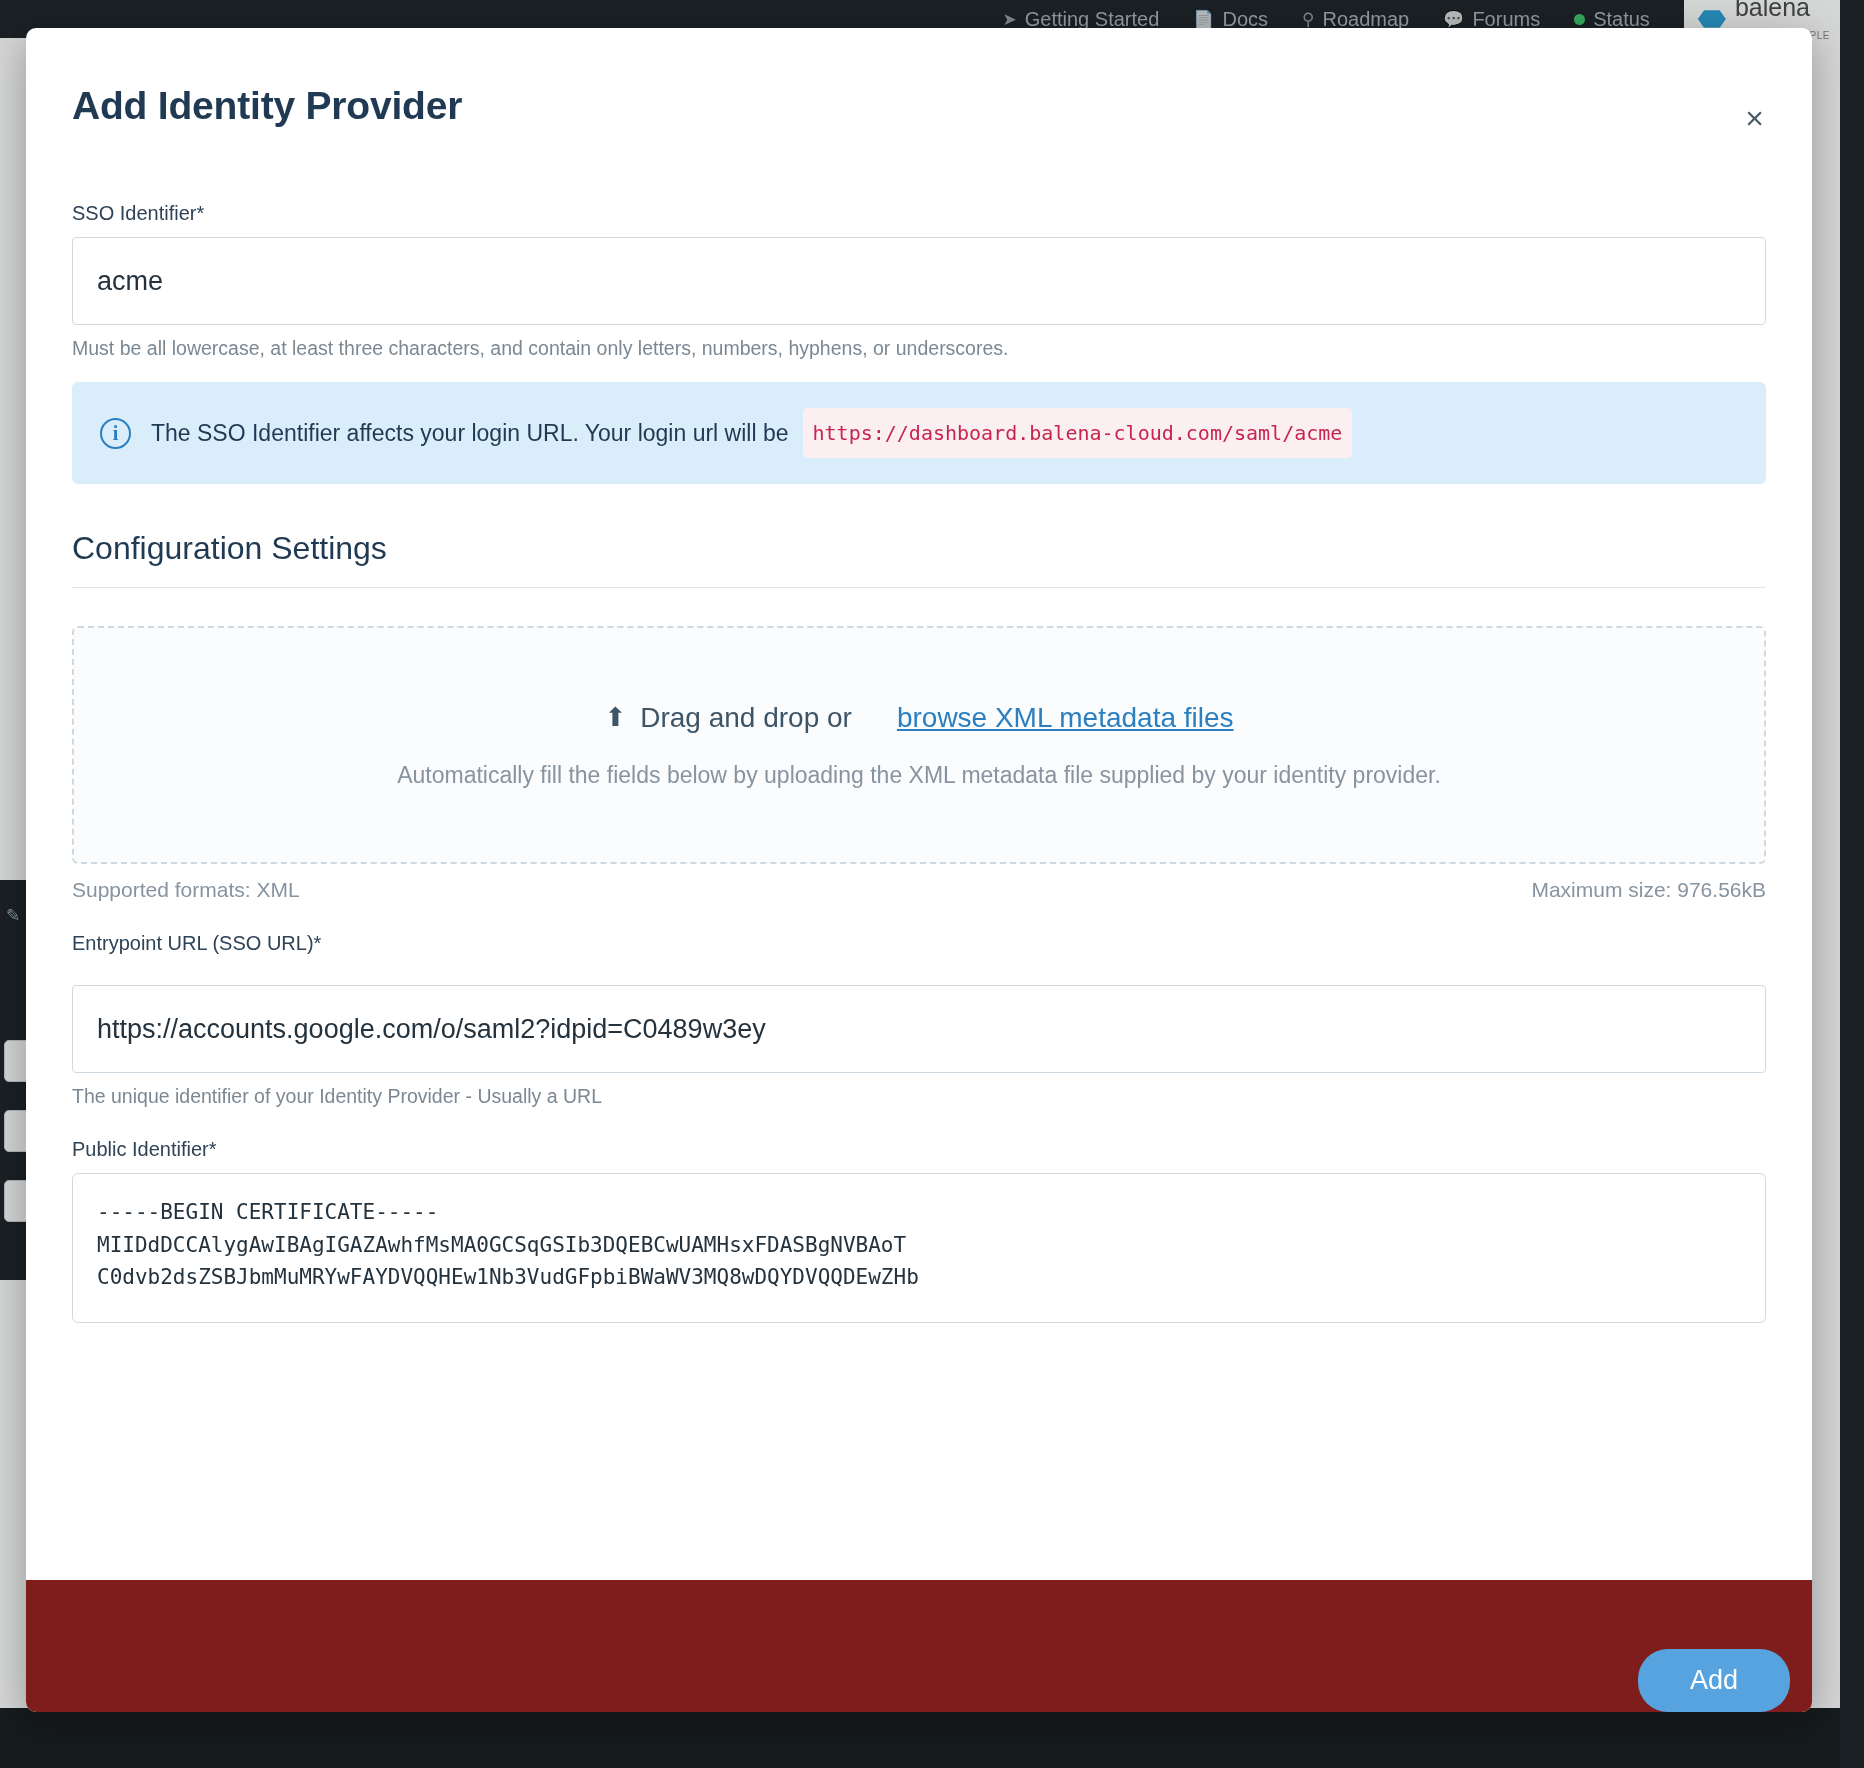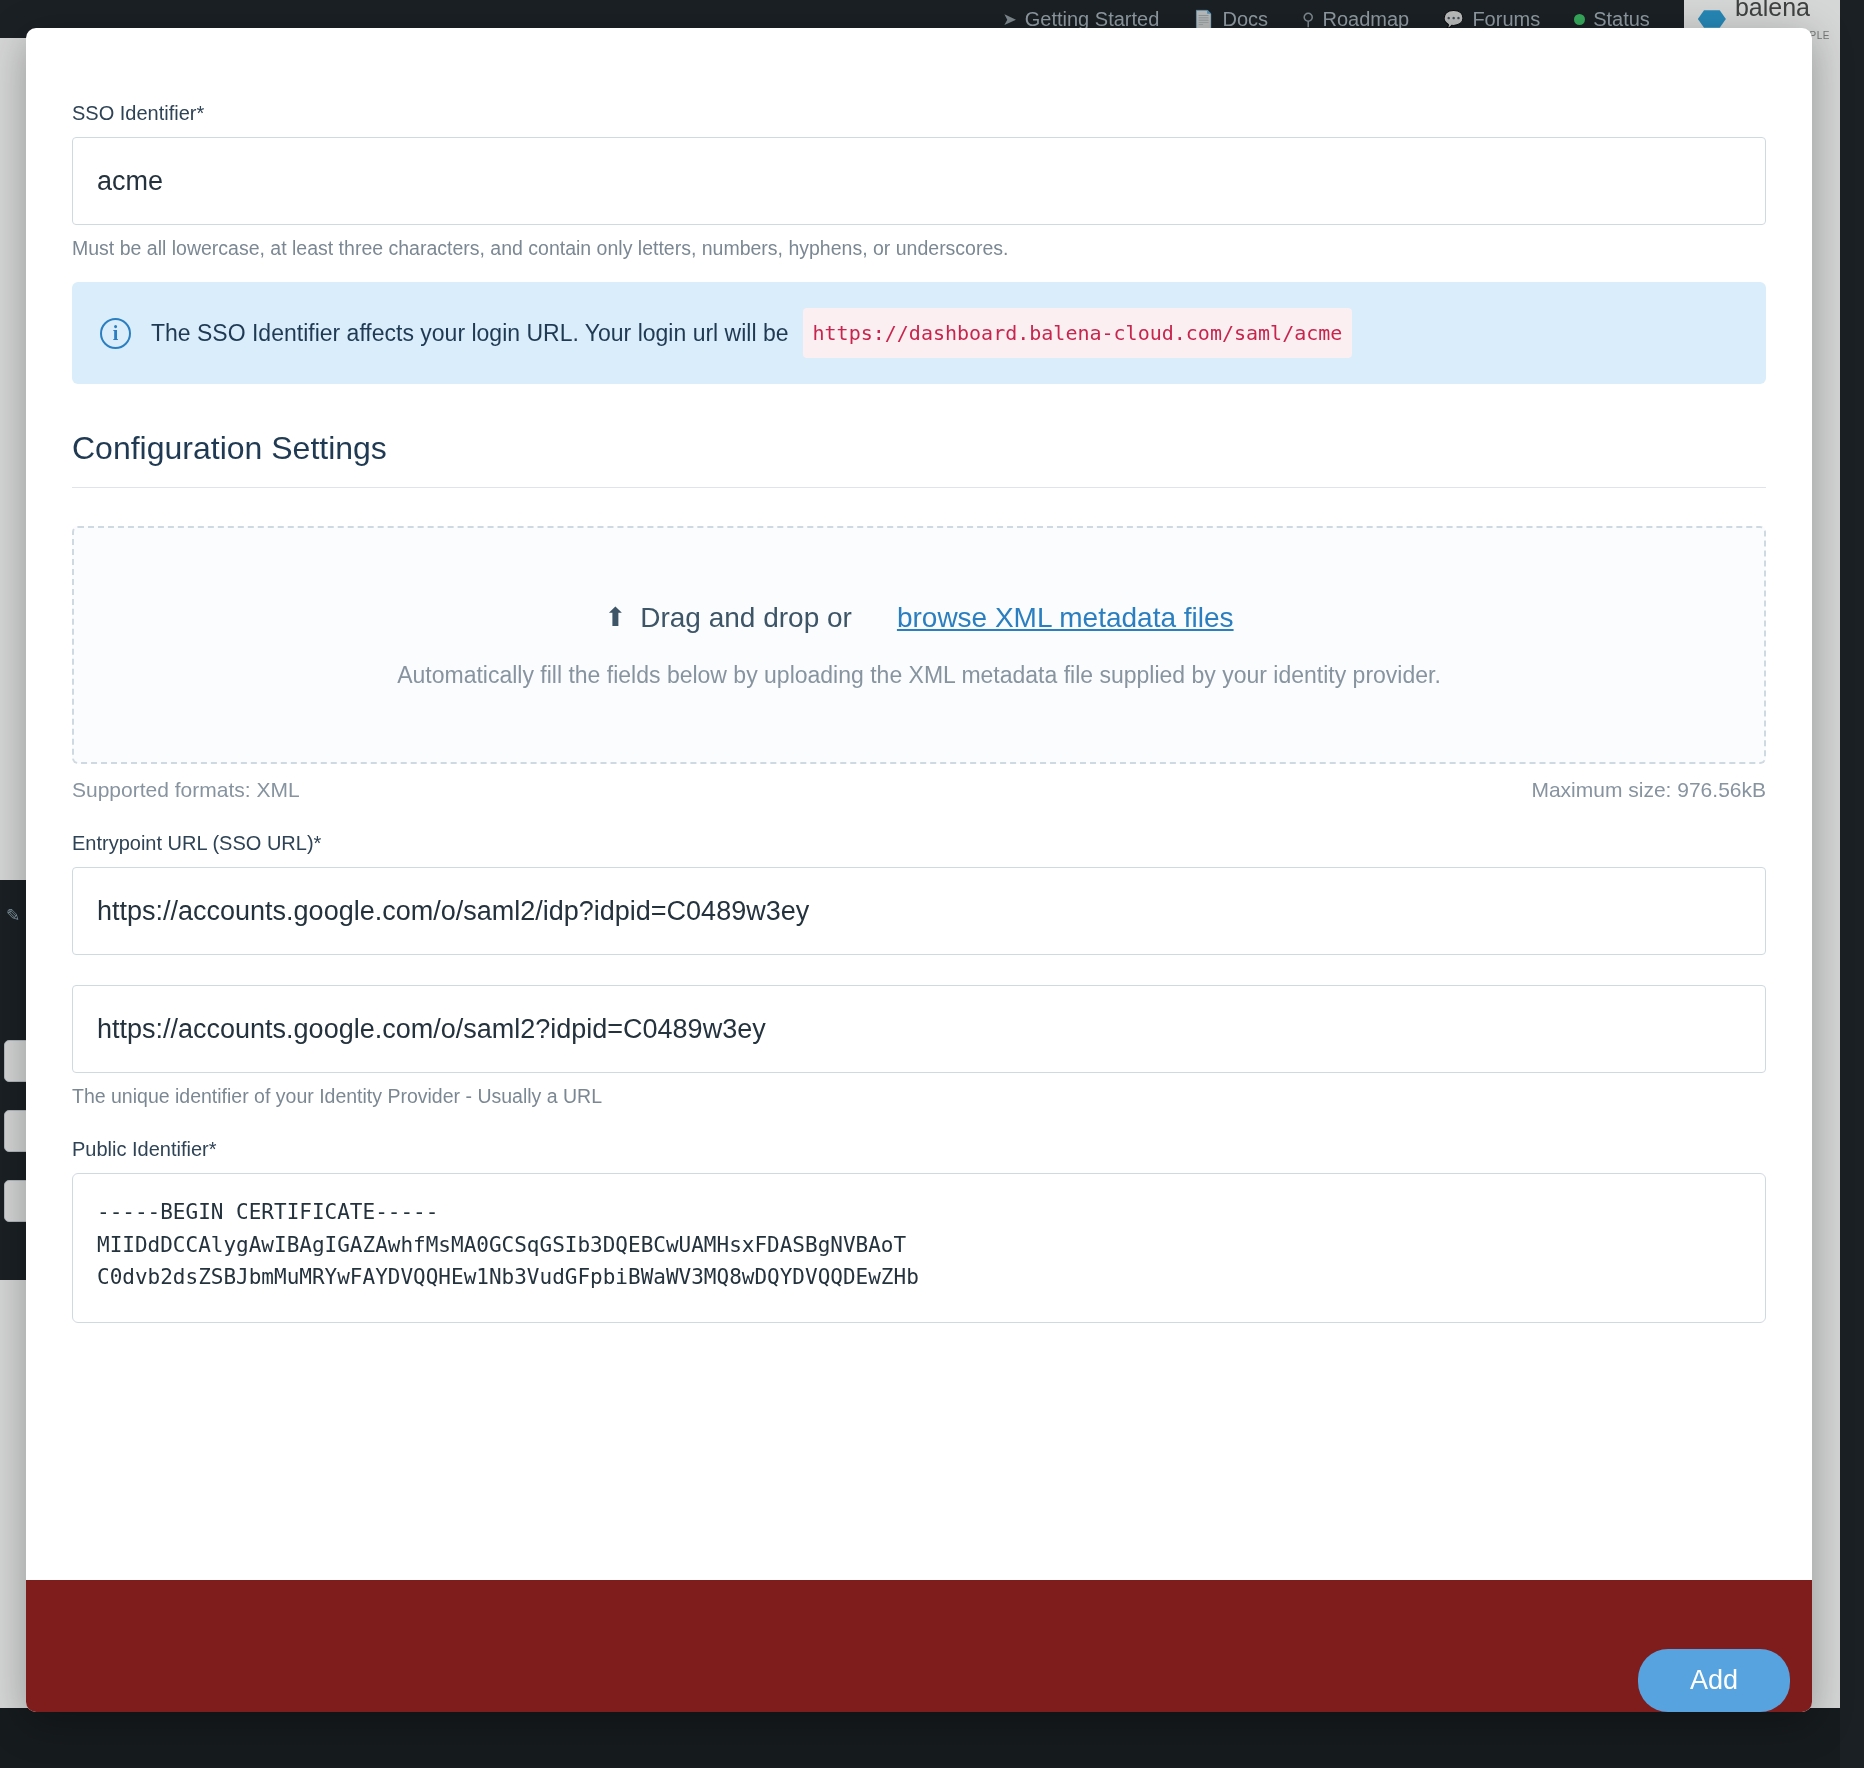--- a/index.html
+++ b/index.html
@@ -363,20 +363,24 @@
   <div class="bg-card" style="top:1040px;"></div>
   <div class="bg-card" style="top:1110px;"></div>
   <div class="bg-card" style="top:1180px;"></div>
   <div class="bg-dark-strip"></div>
   <div class="bg-right-dark"></div>
 
   <div class="modal-overlay"></div>
 
   <div class="modal">
 
+    <div class="modal-header">
+      <h1 class="modal-title">Add Identity Provider</h1>
+      <button class="modal-close">×</button>
+    </div>
 
     <div class="modal-body">
       <div class="modal-body-inner">
 
         
         <label class="field-label">
           <span>SSO Identifier</span><span class="req">*</span>
         </label>
         <input class="text-input" type="text" value="acme" style="">
         <div class="helper">Must be all lowercase, at least three characters, and contain only letters, numbers, hyphens, or underscores.</div>
@@ -404,21 +408,20 @@
         <div class="dz-meta">
           <span>Supported formats: XML</span>
           <span>Maximum size: 976.56kB</span>
         </div>
 
         
         <div class="field-block">
           <label class="field-label">
             <span>Entrypoint URL (SSO URL)</span><span class="req">*</span>
           </label>
-          <input class="text-input" type="text" value="https://accounts.google.com/o/saml2/idp?idpid=C0489w3ey" style="">
         </div>
 
         
         <div class="field-block">
           <input class="text-input" type="text" value="https://accounts.google.com/o/saml2?idpid=C0489w3ey" style="">
           <div class="helper">The unique identifier of your Identity Provider - Usually a URL</div>
         </div>
 
         
         <div class="field-block">

